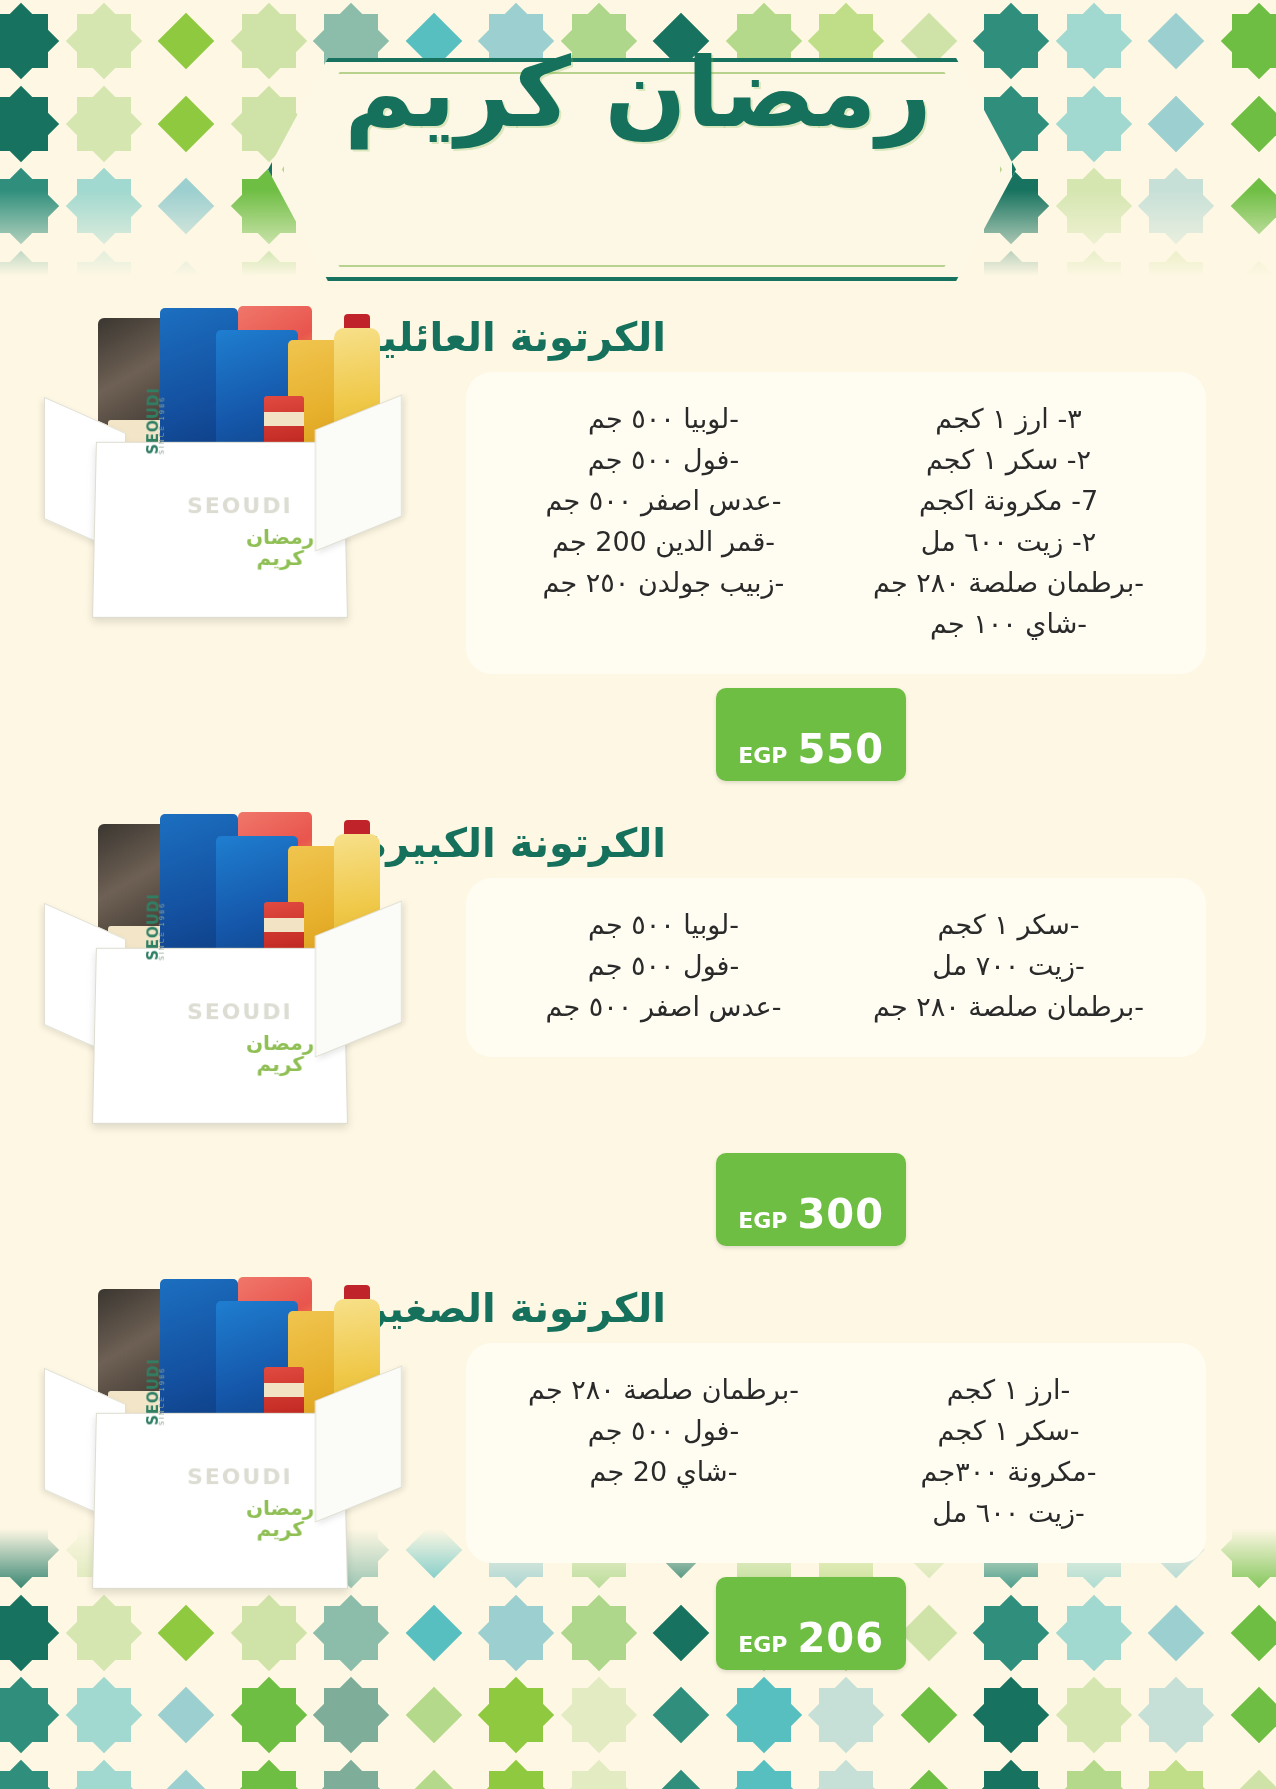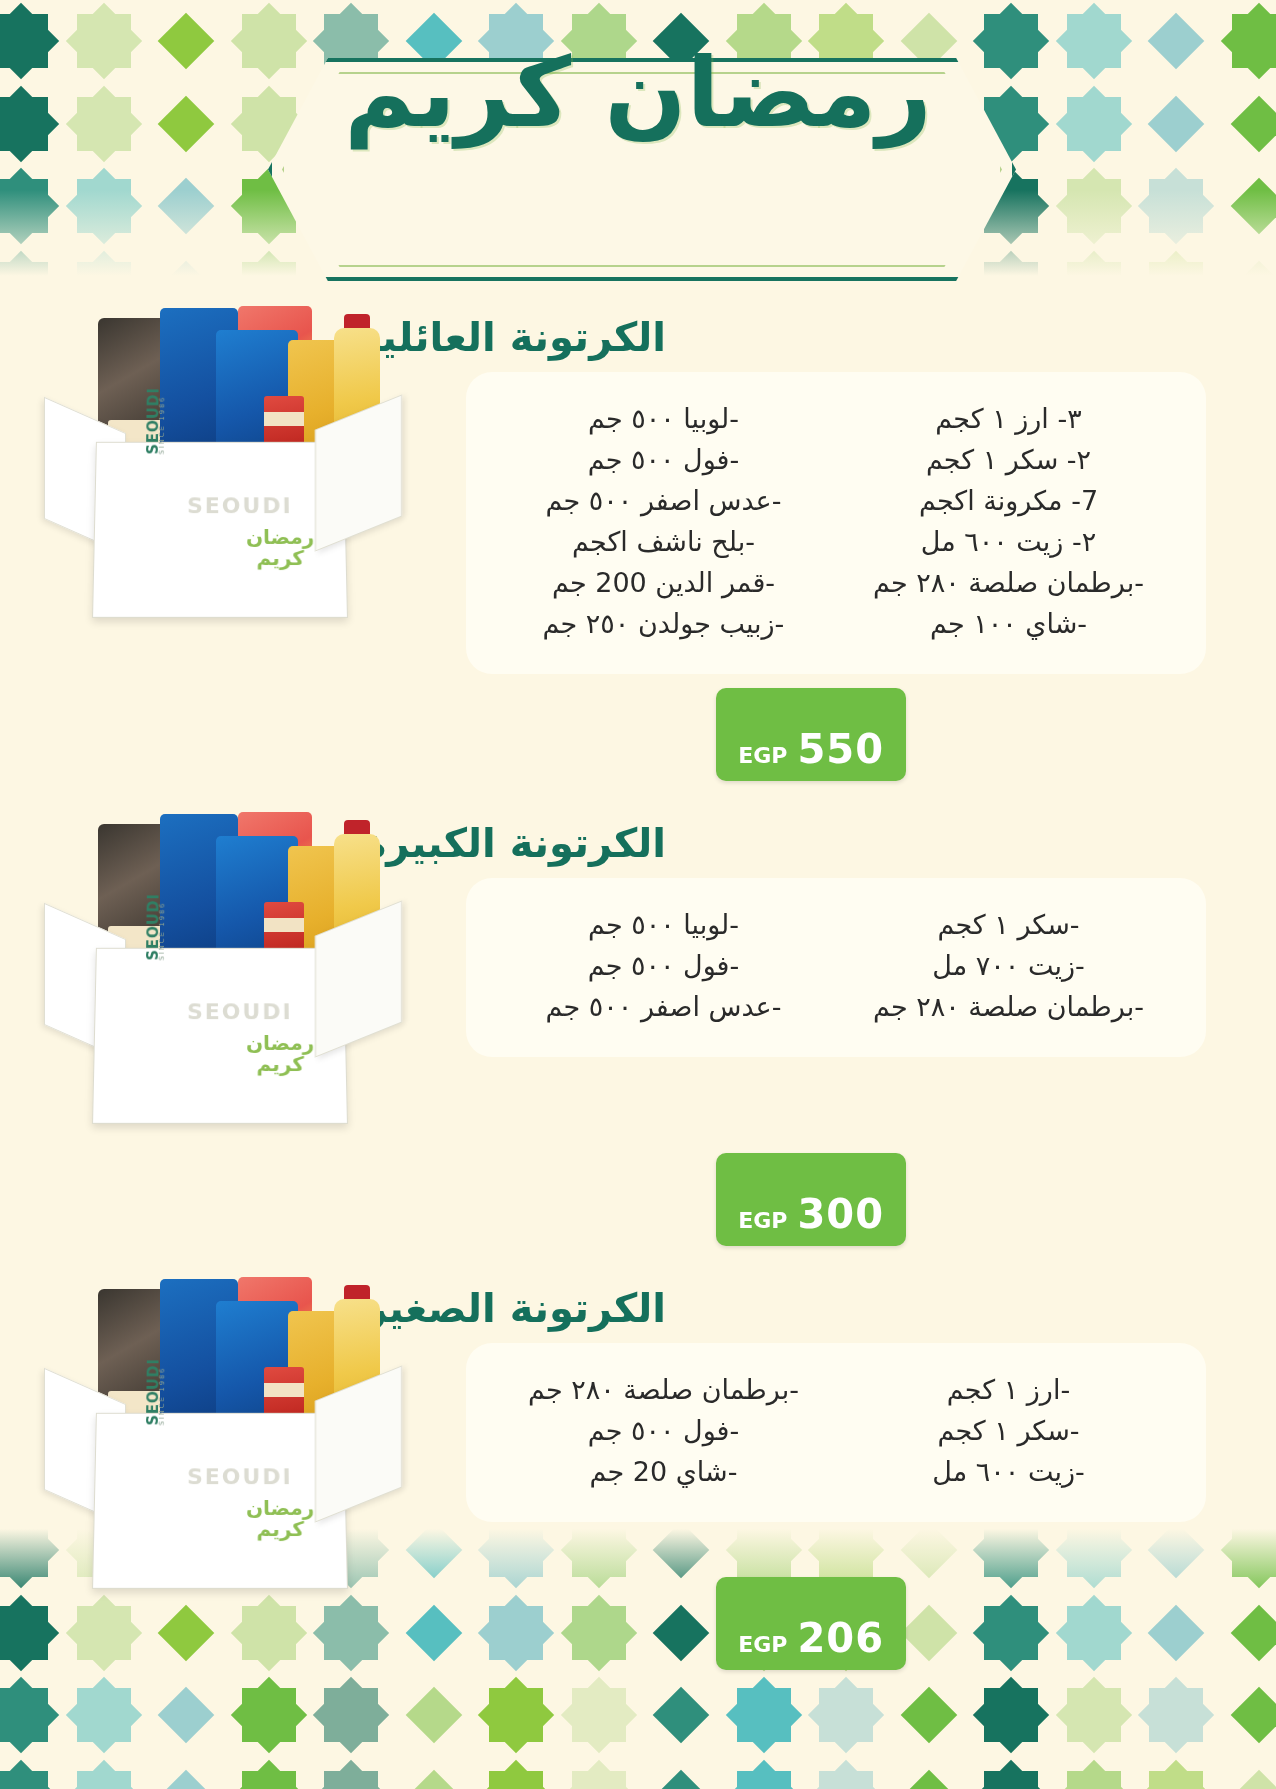--- a/index.html
+++ b/index.html
@@ -537,21 +537,20 @@
           <div class="item">٢- سكر ١ كجم</div>
           <div class="item">7- مكرونة اكجم</div>
           <div class="item">٢- زيت ٦٠٠ مل</div>
           <div class="item">-برطمان صلصة ٢٨٠ جم</div>
           <div class="item">-شاي ١٠٠ جم</div>
         </div>
         <div class="col">
           <div class="item">-لوبيا ٥٠٠ جم</div>
           <div class="item">-فول ٥٠٠ جم</div>
           <div class="item">-عدس اصفر ٥٠٠ جم</div>
-          <div class="item">-بلح ناشف اكجم</div>
           <div class="item">-قمر الدين 200 جم</div>
           <div class="item">-زبيب جولدن ٢٥٠ جم</div>
         </div>
       </div>
       <div class="price-tag" style="top: 388px;">
         <span class="price-cur">EGP</span>
         <span class="price-num">550</span>
       </div>
       <div class="product">
     <div class="goods">
@@ -616,20 +615,21 @@
     </div>
     <div class="flap-r"></div>
   </div>
     </section>
     <section class="pkg" style="height: 406px;">
       <div class="pkg-title">الكرتونة الصغيرة</div>
       <div class="pkg-card">
         <div class="col">
           <div class="item">-ارز ١ كجم</div>
           <div class="item">-سكر ١ كجم</div>
+          <div class="item">-مكرونة ٣٠٠جم</div>
           <div class="item">-زيت ٦٠٠ مل</div>
         </div>
         <div class="col">
           <div class="item">-برطمان صلصة ٢٨٠ جم</div>
           <div class="item">-فول ٥٠٠ جم</div>
           <div class="item">-شاي 20 جم</div>
         </div>
       </div>
       <div class="price-tag" style="top: 306px;">
         <span class="price-cur">EGP</span>

